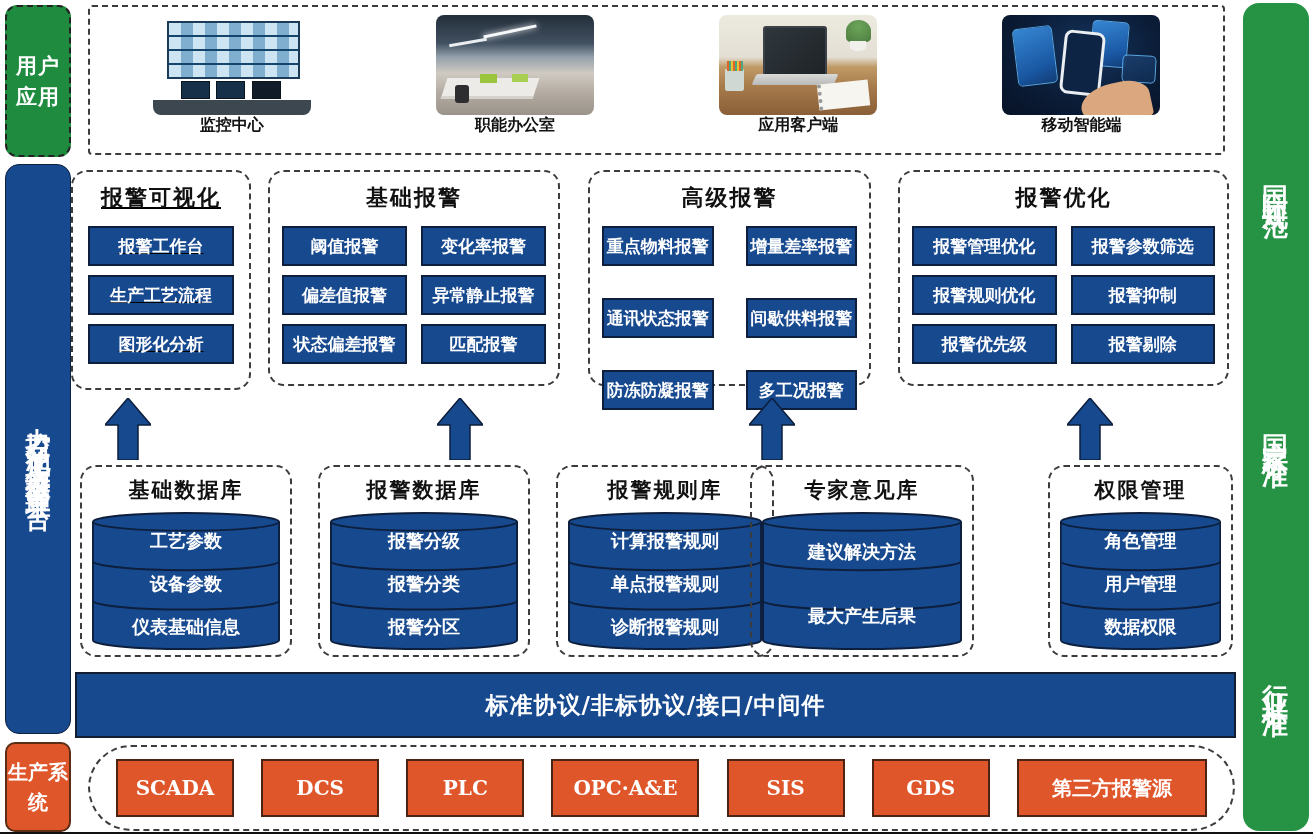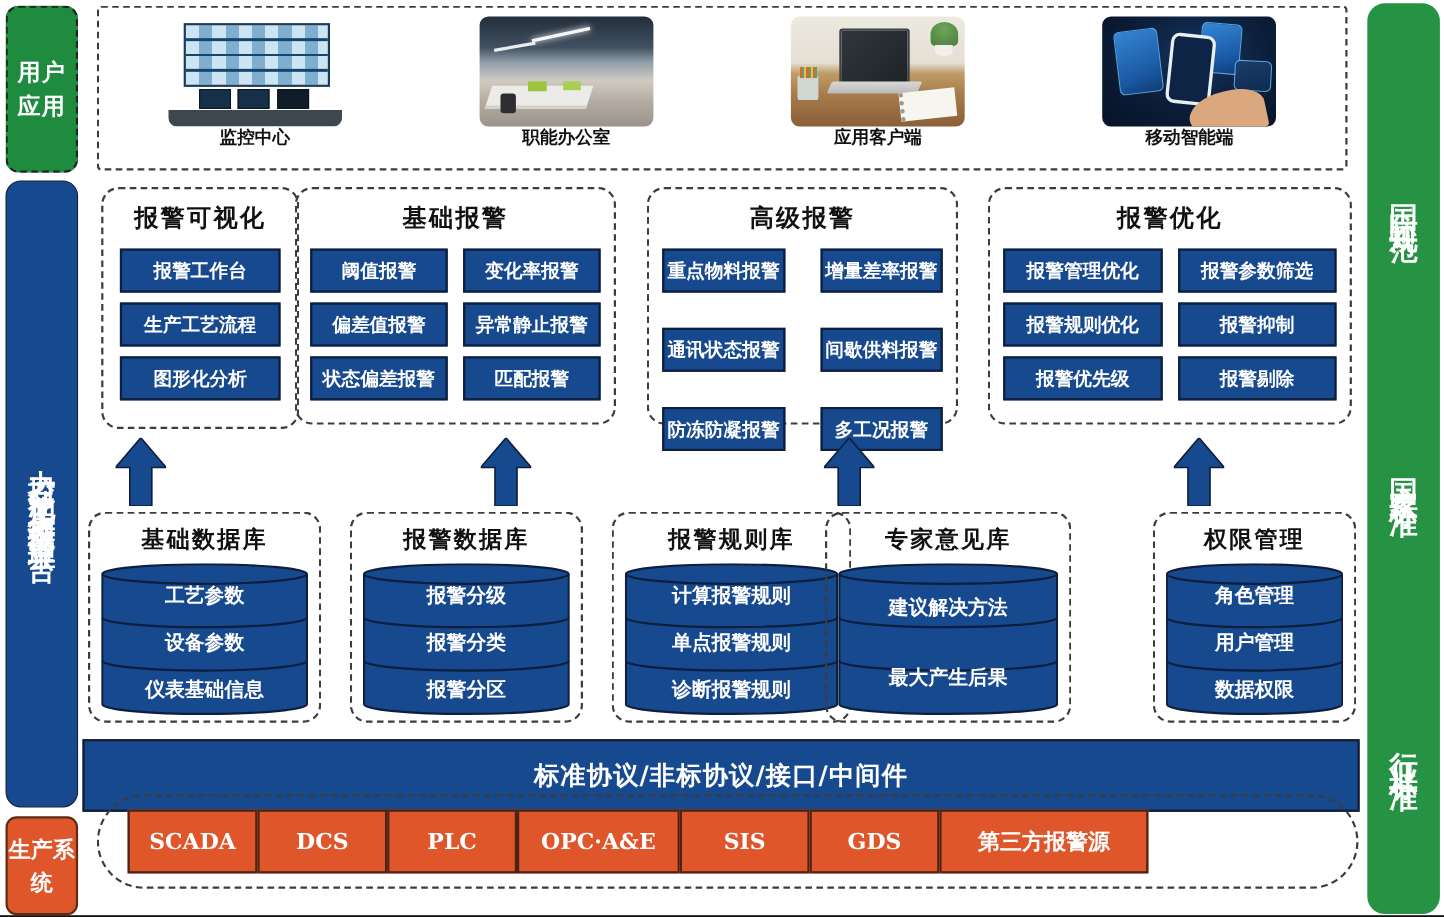--- a/index.html
+++ b/index.html
@@ -79,21 +79,21 @@
   .pm-s2{left:56%;top:6%;width:22%;height:44%;transform:rotate(5deg);}
   .pm-s3{right:3%;top:40%;width:20%;height:26%;transform:rotate(3deg);
     background:linear-gradient(160deg,#1c3f6e,#0f2c52);}
   .pm-phone{position:absolute;left:38%;top:16%;width:22%;height:58%;background:#0e2444;
     border:3px solid #e8eef2;border-radius:8px;transform:rotate(6deg);}
   .pm-hand{position:absolute;right:6%;bottom:-8%;width:44%;height:40%;background:#dba77f;
     border-radius:50% 40% 10% 50%;transform:rotate(-12deg);}
 
   
   .module{position:absolute;top:170px;border:2px dashed #3c3c3c;border-radius:16px;box-sizing:border-box;}
-  .m0{left:92px;width:180px;height:220px;}
+  .m0{left:71px;width:180px;height:220px;text-decoration:underline;}
   .m1{left:268px;width:292px;height:216px;}
   .m2{left:588px;width:283px;height:216px;}
   .m3{left:898px;width:331px;height:216px;}
   .module-title{text-align:center;margin-top:11px;font-weight:bold;font-size:22px;color:#111;
     font-family:"DejaVu Serif","Liberation Serif",serif;letter-spacing:2px;}
   .module-grid{display:grid;gap:9px 14px;padding:13px 12px 0;}
   .m0 .module-grid{padding:13px 15px 0;}
   .blue-btn{height:40px;background:var(--blue);border:2px solid #0d1f3c;color:#fff;
     font-weight:bold;font-size:17px;display:flex;align-items:center;justify-content:center;
     box-sizing:border-box;white-space:nowrap;}
@@ -116,23 +116,23 @@
   .cyl-labels{position:absolute;inset:8px 0 2px 0;display:flex;flex-direction:column;}
   .cyl-label{flex:1;display:flex;align-items:center;justify-content:center;color:#fff;
     font-weight:bold;font-size:18px;white-space:nowrap;}
 
   
   .mid-bar{position:absolute;left:75px;top:672px;width:1161px;height:66px;background:var(--blue);
     border:2px solid #141e33;box-sizing:border-box;display:flex;align-items:center;justify-content:center;
     color:#fff;font-weight:bold;font-size:23px;letter-spacing:1px;}
 
   
-  .sources{position:absolute;left:88px;top:722px;width:1147px;height:86px;
+  .sources{position:absolute;left:88px;top:745px;width:1147px;height:86px;
     border:2px dashed #3c3c3c;border-radius:43px;box-sizing:border-box;
-    display:flex;align-items:center;padding:0 26px;}
+    display:flex;align-items:center;justify-content:space-between;padding:0 26px;}
   .source{height:58px;background:var(--orange);border:2px solid #4d2413;color:#fff;
     font-weight:bold;font-size:20px;display:flex;align-items:center;justify-content:center;
     box-sizing:border-box;font-family:"DejaVu Serif","Liberation Serif",serif;white-space:nowrap;}
   .src0{width:118px;}.src1{width:118px;}.src2{width:118px;}.src3{width:148px;}
   .src4{width:118px;}.src5{width:118px;}.src6{width:190px;}
 
   .bottom-line{position:absolute;left:0;bottom:0;width:100%;height:2px;background:#111;}
 </style>
 </head>
 <body>

